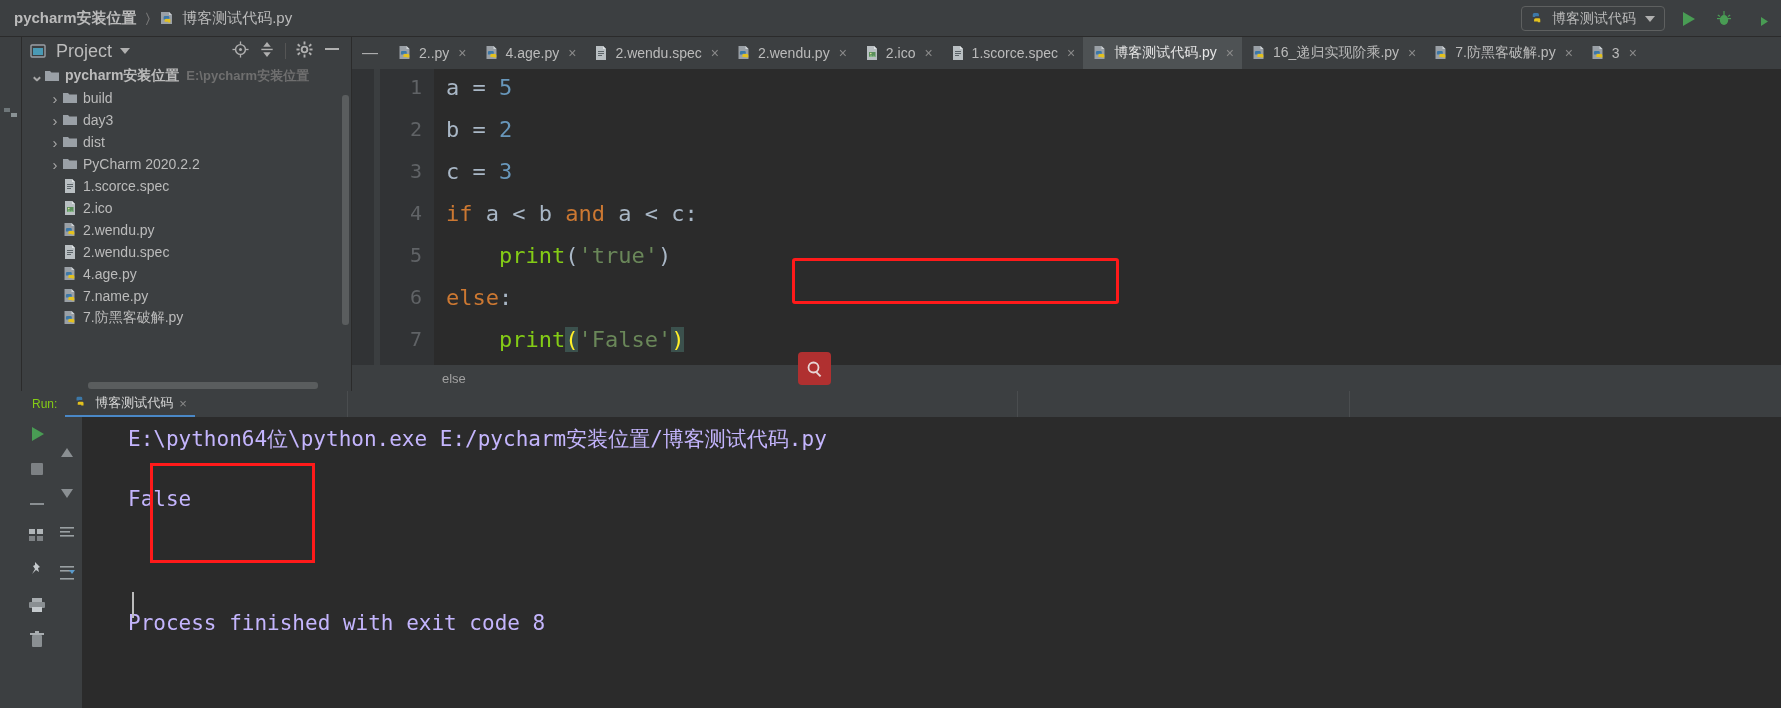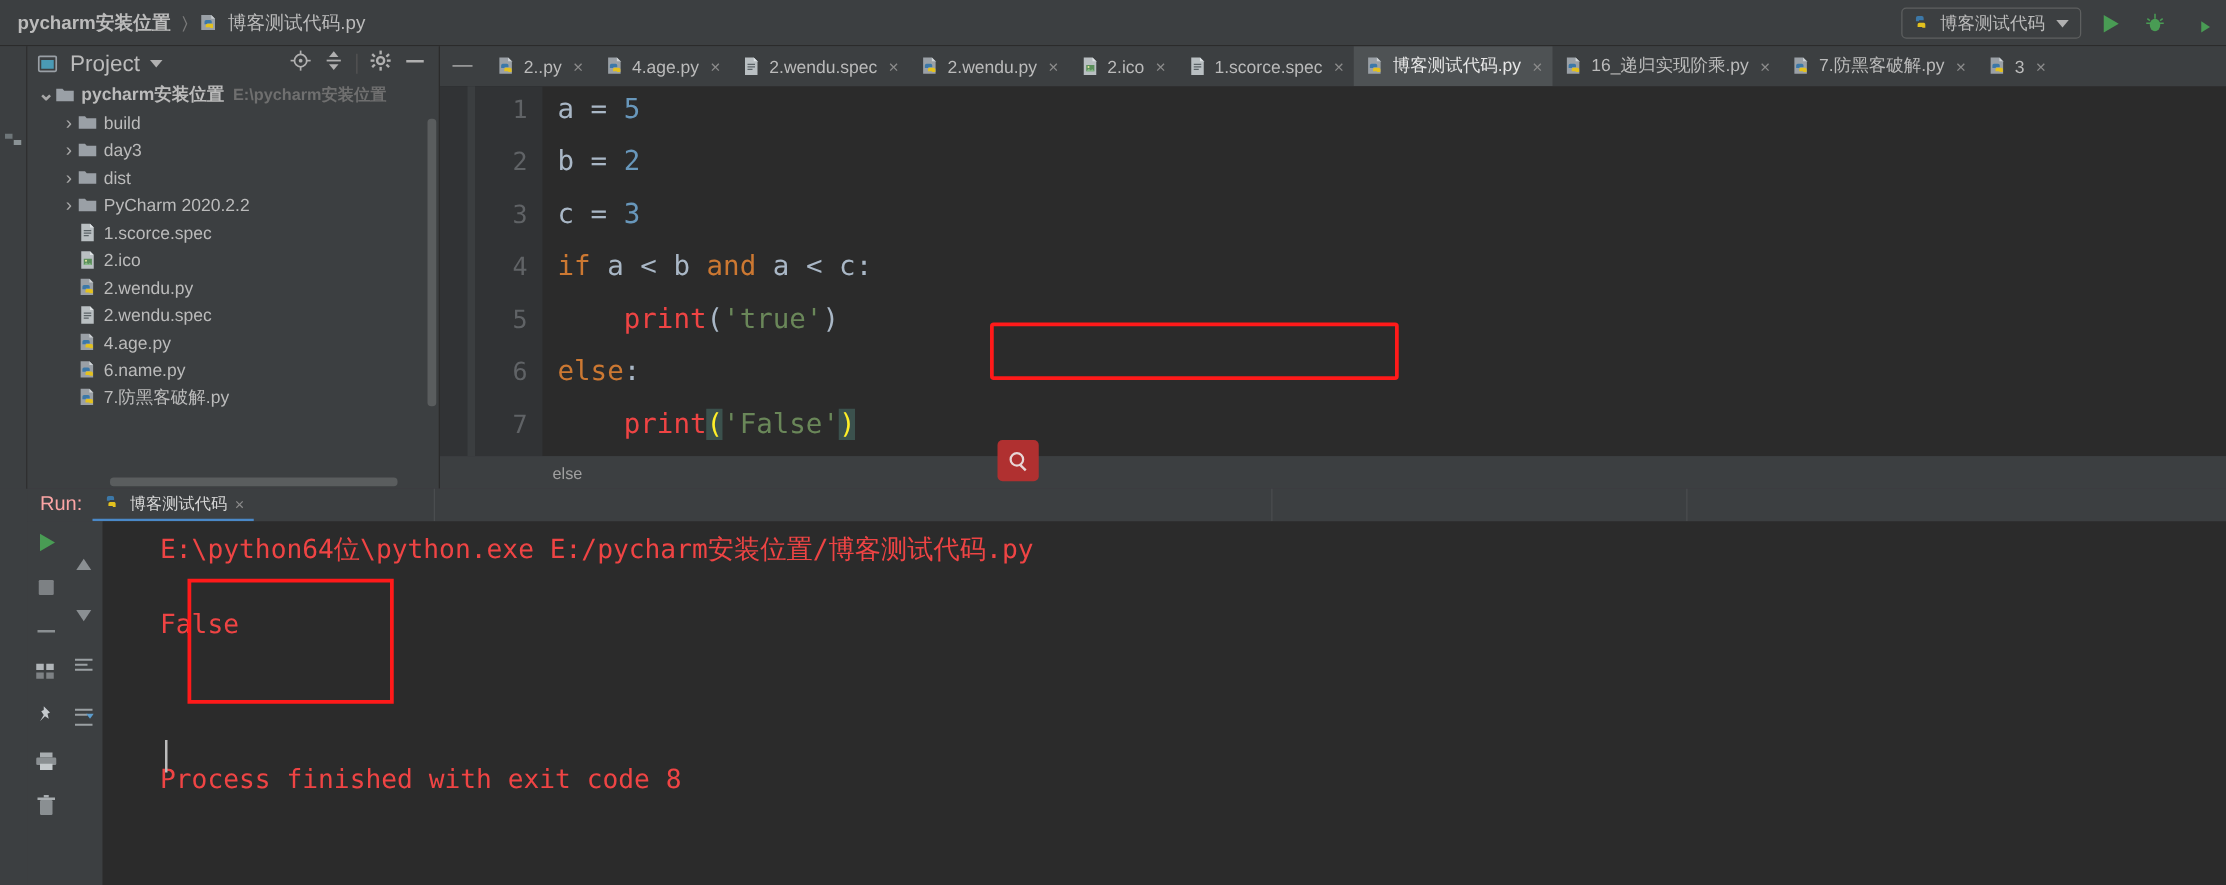--- a/index.html
+++ b/index.html
@@ -126,21 +126,21 @@
     font-family: "DejaVu Sans Mono", monospace;
   }
   .codearea {
     position: absolute; left: 82px; top: 0; right: 0; height: 100%;
     font-family: "DejaVu Sans Mono", monospace; font-size: 22px;
   }
   .cline { position: absolute; left: 12px; white-space: pre; }
   .k  { color: #cc7832; }    
   .n  { color: #6897bb; }    
   .v  { color: #a9b7c6; }    
-  .f  { color: #ef4444; text-align: right; }    
+  .f  { color: #84cc16; text-align: right; }    
   .s  { color: #6a8759; }    
   .p  { color: #a9b7c6; }    
   .brmatch { background: #3b514d; color: #ffef28; }
 
   .redbox-code {
     position: absolute; left: 440px; top: 189px; width: 327px; height: 46px;
     border: 3px solid #ff1a1a; border-radius: 3px; pointer-events: none;
   }
 
   
@@ -158,21 +158,21 @@
 
   
   .runpanel {
     position: absolute; left: 22px; top: 391px; right: 0; bottom: 0;
     background: #3c3f41;
   }
   .runtabbar {
     position: absolute; left: 0; top: 0; right: 0; height: 26px;
     background: #3c3f41; display: flex; align-items: center;
   }
-  .run-lbl { color: #fca5a5; font-size: 16px; padding: 0 8px 0 10px; }
+  .run-lbl { color: #84cc16; font-size: 12px; padding: 0 8px 0 10px; }
   .runtab {
     display: flex; align-items: center; gap: 6px; height: 26px;
     padding: 0 8px; font-size: 13px; color: #d8d8d8;
     border-bottom: 2px solid #4a88c7;
   }
   .runtab .tclose { color: #8b8b8b; font-size: 13px; }
   .run-seg {
     position: absolute; top: 0; height: 26px; border-left: 1px solid #4a4d4f;
   }
 
@@ -183,21 +183,21 @@
   }
   .runtoolbar2 {
     position: absolute; left: 30px; top: 26px; width: 30px; bottom: 0;
     background: #3c3f41; display: flex; flex-direction: column;
     align-items: center; padding-top: 28px; gap: 22px;
   }
   .console {
     position: absolute; left: 60px; top: 26px; right: 0; bottom: 0;
     background: #2b2b2b; padding: 10px 0 0 22px;
     font-family: "DejaVu Sans Mono", monospace; font-size: 21px;
-    color: #ef4444;
+    color: #c4b5fd;
   }
   .cl { position: absolute; left: 46px; white-space: pre; }
   .caret-line {
     position: absolute; left: 50px; top: 175px; width: 2px; height: 26px;
     background: #bbbbbb;
   }
   .redbox-console {
     position: absolute; left: 68px; top: 46px; width: 165px; height: 100px;
     border: 3px solid #ff1a1a; pointer-events: none;
   }
@@ -416,21 +416,21 @@
             <span class="nm">4.age.py</span>
           </div>
           <div class="trow" style="padding-left: 26px;">
             <span class="arrow"></span>
             <span class="ico"><svg width="16" height="16" viewBox="0 0 16 16">
                 <path d="M2.5 1 h7 l3 3 v10 h-10 z" fill="#9aa0a6"></path>
                 <path d="M9.5 1 l3 3 h-3 z" fill="#cfd3d6"></path>
                 <path d="M5.2 6 h3.3 a1.3 1.3 0 0 1 1.3 1.3 v1.5 h-3.2 v0.6 h-2.7 v-2.1 a1.3 1.3 0 0 1 1.3-1.3 z" fill="#3c78a8"></path>
                 <path d="M11 9.1 h-3.3 a1.3 1.3 0 0 0 -1.3 1.3 v1.5 h3.2 v0.6 h2.7 v-2.1 a1.3 1.3 0 0 0 -1.3-1.3 z" fill="#e3c11e"></path>
               </svg></span>
-            <span class="nm">6.name.py</span>
+            <span class="nm">7.name.py</span>
           </div>
           <div class="trow" style="padding-left: 26px;">
             <span class="arrow"></span>
             <span class="ico"><svg width="16" height="16" viewBox="0 0 16 16">
                 <path d="M2.5 1 h7 l3 3 v10 h-10 z" fill="#9aa0a6"></path>
                 <path d="M9.5 1 l3 3 h-3 z" fill="#cfd3d6"></path>
                 <path d="M5.2 6 h3.3 a1.3 1.3 0 0 1 1.3 1.3 v1.5 h-3.2 v0.6 h-2.7 v-2.1 a1.3 1.3 0 0 1 1.3-1.3 z" fill="#3c78a8"></path>
                 <path d="M11 9.1 h-3.3 a1.3 1.3 0 0 0 -1.3 1.3 v1.5 h3.2 v0.6 h2.7 v-2.1 a1.3 1.3 0 0 0 -1.3-1.3 z" fill="#e3c11e"></path>
               </svg></span>
             <span class="nm">7.防黑客破解.py</span>

